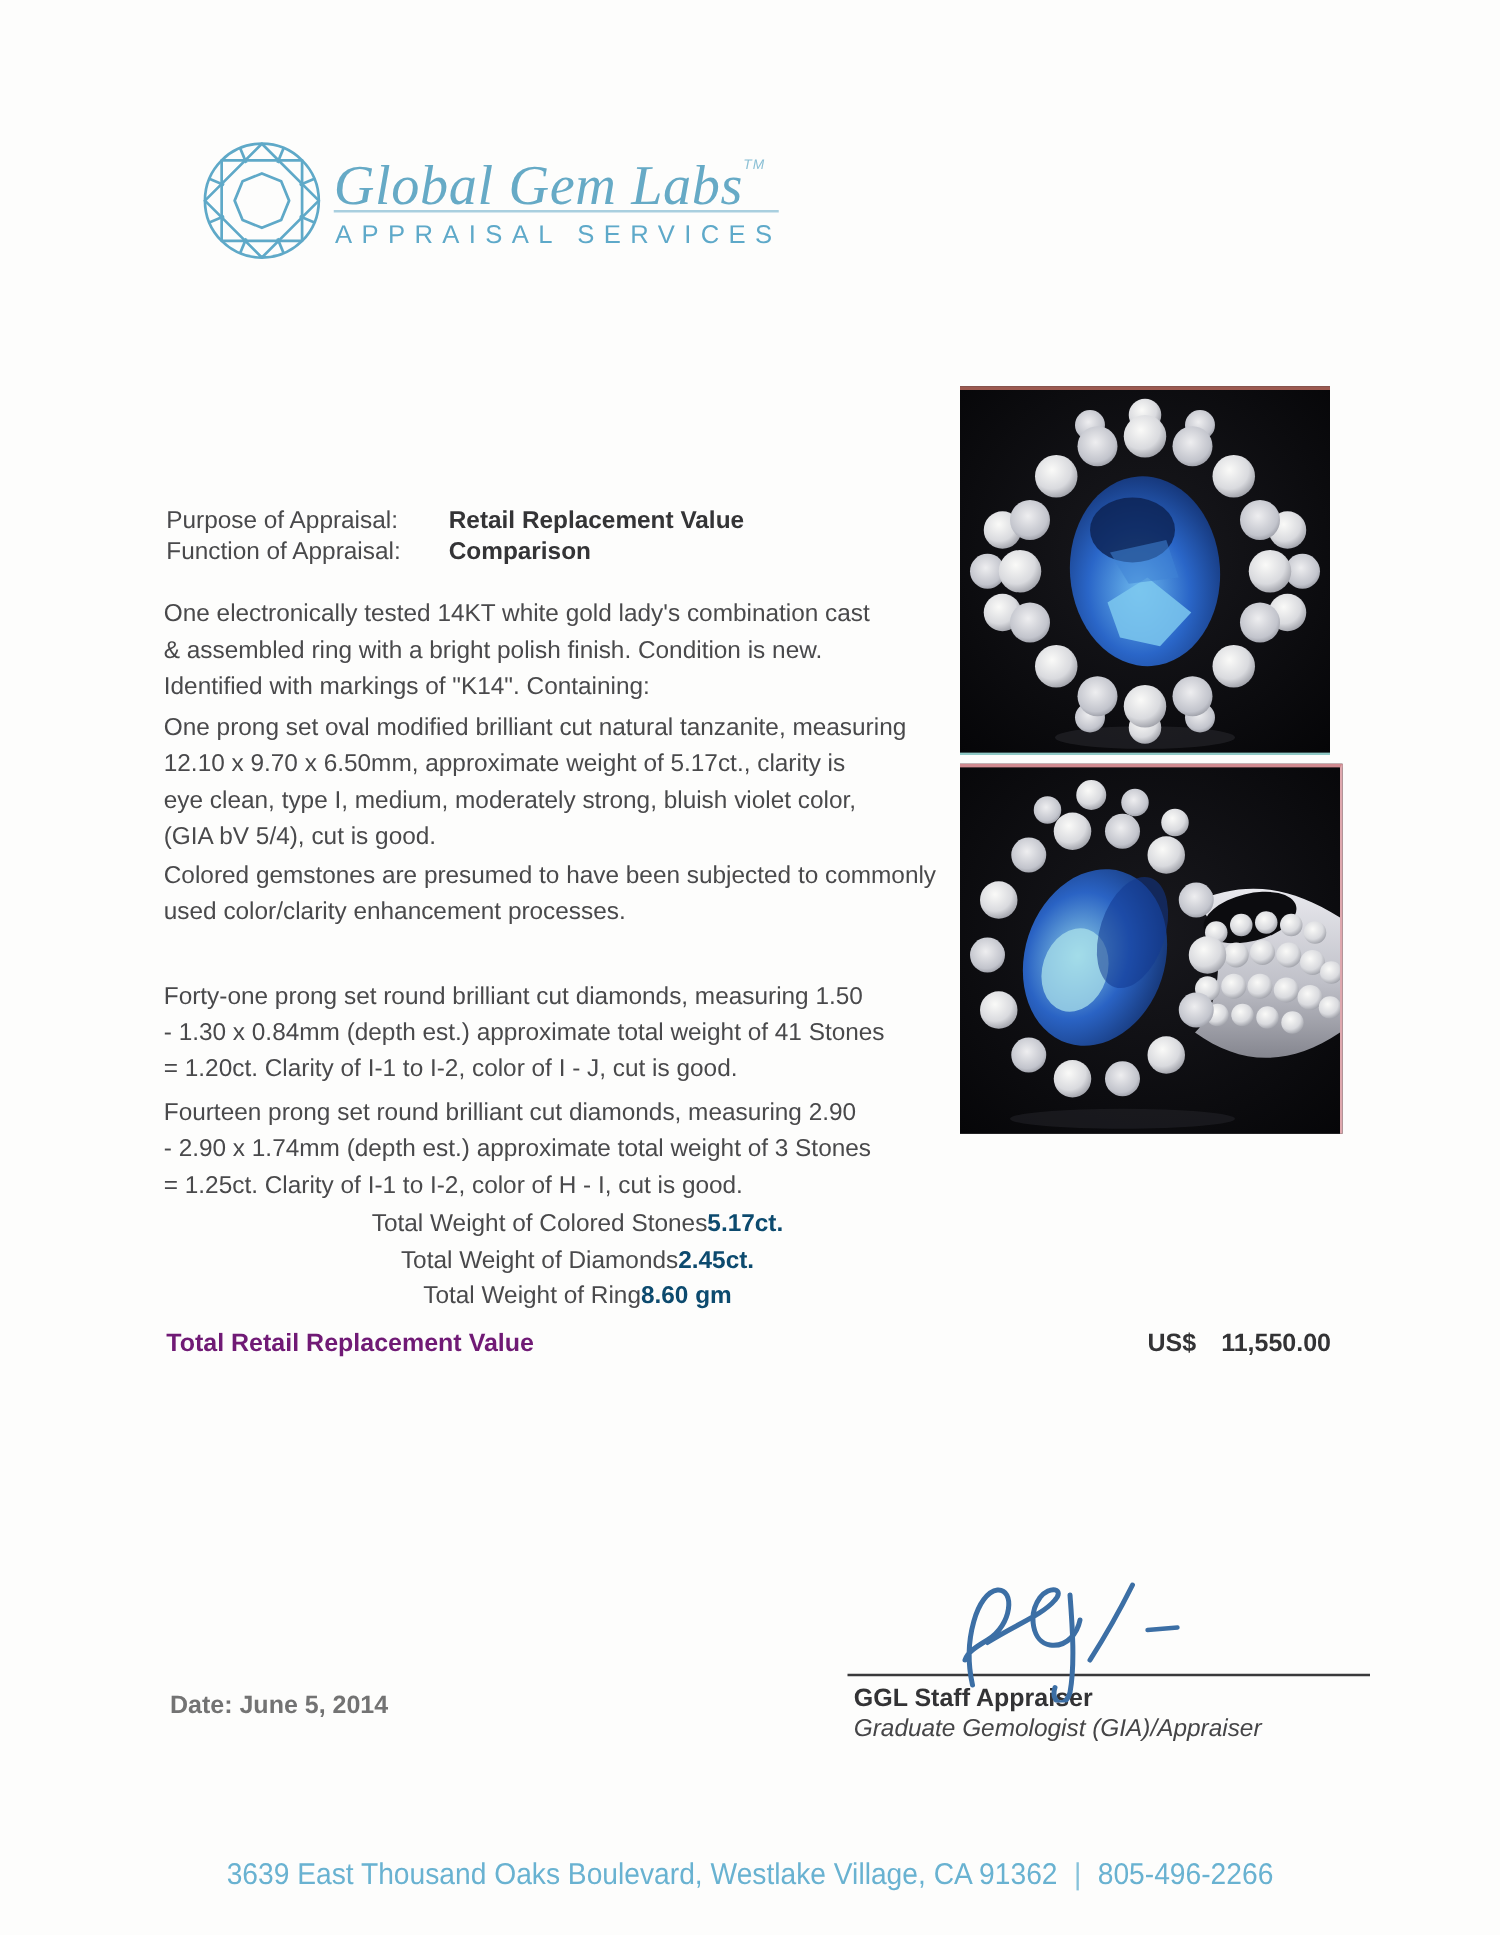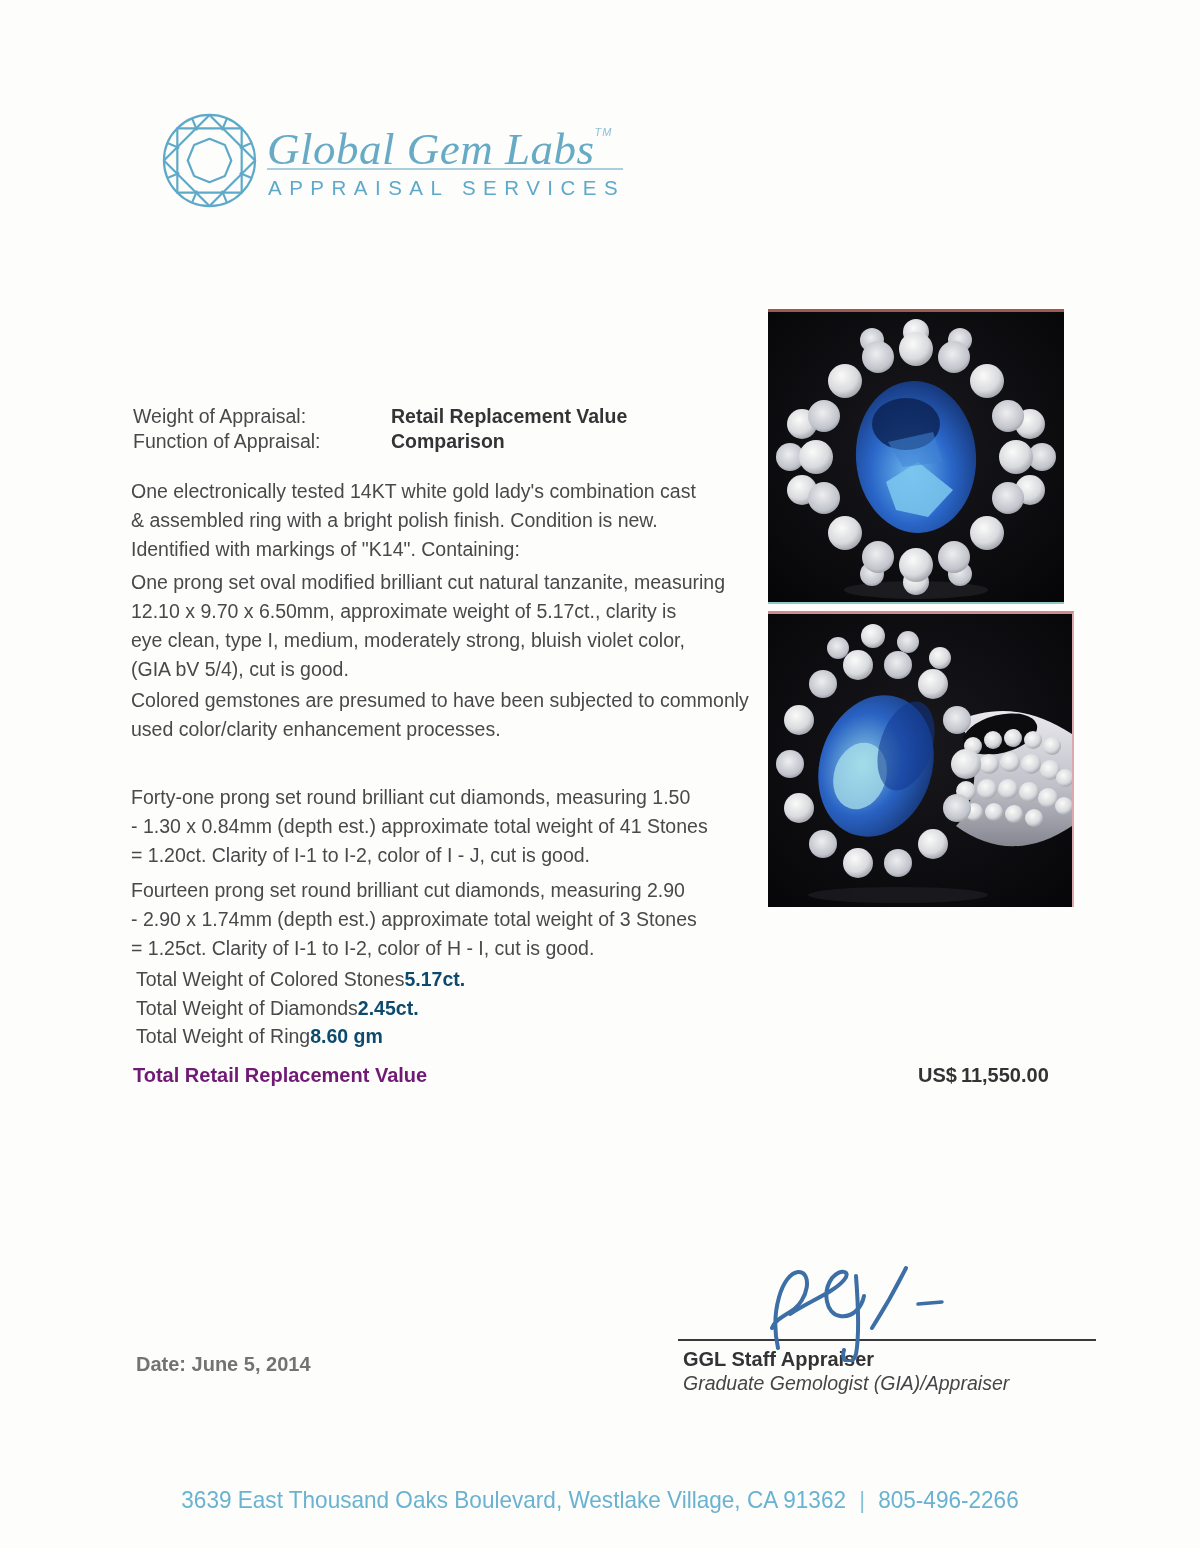--- a/index.html
+++ b/index.html
@@ -21,36 +21,36 @@
   .brand-rule{left:267px;top:168px;width:356px;height:2px;background:#a9cfdf;}
   .tagline{
     left:268px;top:176px;font-size:20.5px;letter-spacing:7.5px;
     color:#5ea9c9;white-space:nowrap;
   }
 
   
   .meta{left:133px;top:404px;font-size:19.5px;line-height:24.5px;color:#49494b;}
   .meta-row{display:flex;}
   .meta-label{width:226px;flex:none;}
-  .meta-value{font-weight:bold;color:#343436;margin-left:32px;}
+  .meta-value{font-weight:bold;color:#343436;}
 
   
   .para{
     left:131px;width:660px;font-size:19.5px;line-height:29px;
     color:#49494b;white-space:pre-line;
   }
   .p1{top:477px;} .p2{top:568px;} .p3{top:686px;} .p4{top:783px;} .p5{top:876px;}
 
   
   .totals{left:136px;top:965px;width:652px;font-size:19.5px;line-height:28.5px;color:#49494b;}
-  .totals-row{display:flex;justify-content:flex-start;}
+  .totals-row{display:flex;justify-content:center;}
   .totals-value{font-weight:bold;color:#0c4a6e;}
 
   .grand-label{left:133px;top:1064px;font-size:20px;font-weight:bold;color:#701a75;}
-  .grand-value{left:918px;top:1064px;font-size:20px;font-weight:bold;color:#333335;display:flex;gap:4px;justify-content:space-between;}
+  .grand-value{left:918px;top:1064px;font-size:20px;font-weight:bold;color:#333335;display:flex;gap:20px;justify-content:space-between;}
 
   
   .photo{background:#0a0a0c;}
   .photo-1{left:768px;top:309px;width:296px;height:290px;border-top:3px solid #9c5a50;border-bottom:2px solid #8fc9c6;}
   .photo-2{left:768px;top:611px;width:304px;height:293px;border-top:3px solid #d08a90;border-right:2px solid #dfa8ae;}
   .photo svg{display:block;width:100%;height:100%;}
 
   
   .sig-line{left:678px;top:1339px;width:418px;height:2px;background:#39393b;}
   .sig-script{left:760px;top:1262px;width:220px;height:100px;z-index:2;}
@@ -86,21 +86,21 @@
       <line x1="67.6" y1="7.5" x2="62.6" y2="19.5"></line>
         <line x1="92.5" y1="32.4" x2="80.5" y2="37.4"></line>
     </svg>
   </div>
   <div class="abs brand"><span>Global Gem Labs</span><span class="tm">TM</span></div>
   <div class="abs brand-rule"></div>
   <div class="abs tagline">APPRAISAL SERVICES</div>
 
   <div class="abs meta">
     <div class="meta-row">
-      <span class="meta-label">Weight of Appraisal:</span>
+      <span class="meta-label">Purpose of Appraisal:</span>
       <span class="meta-value">Retail Replacement Value</span>
     </div>
     <div class="meta-row">
       <span class="meta-label">Function of Appraisal:</span>
       <span class="meta-value">Comparison</span>
     </div>
   </div>
 
   <div class="abs para p1">One electronically tested 14KT white gold lady's combination cast
 &amp; assembled ring with a bright polish finish. Condition is new.

